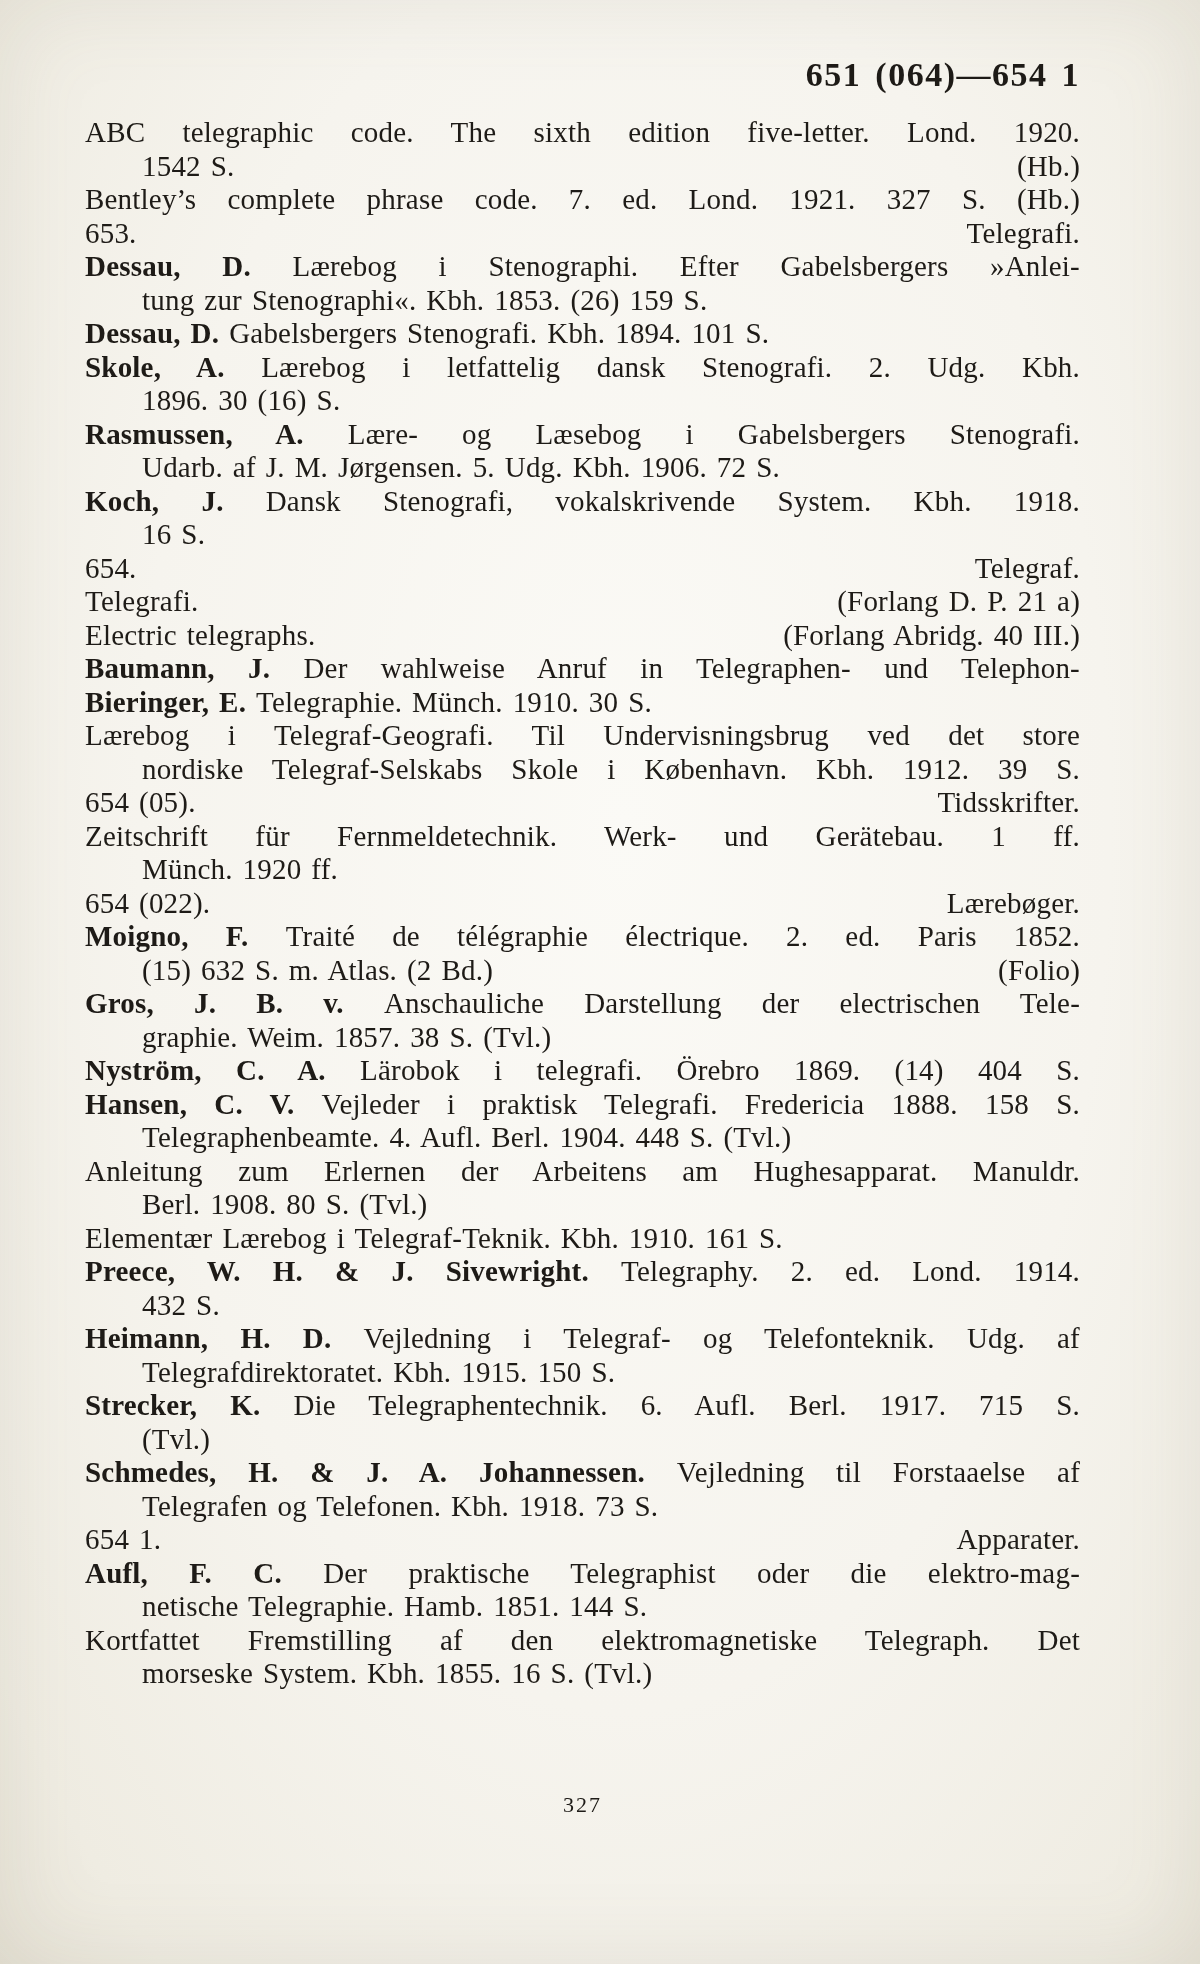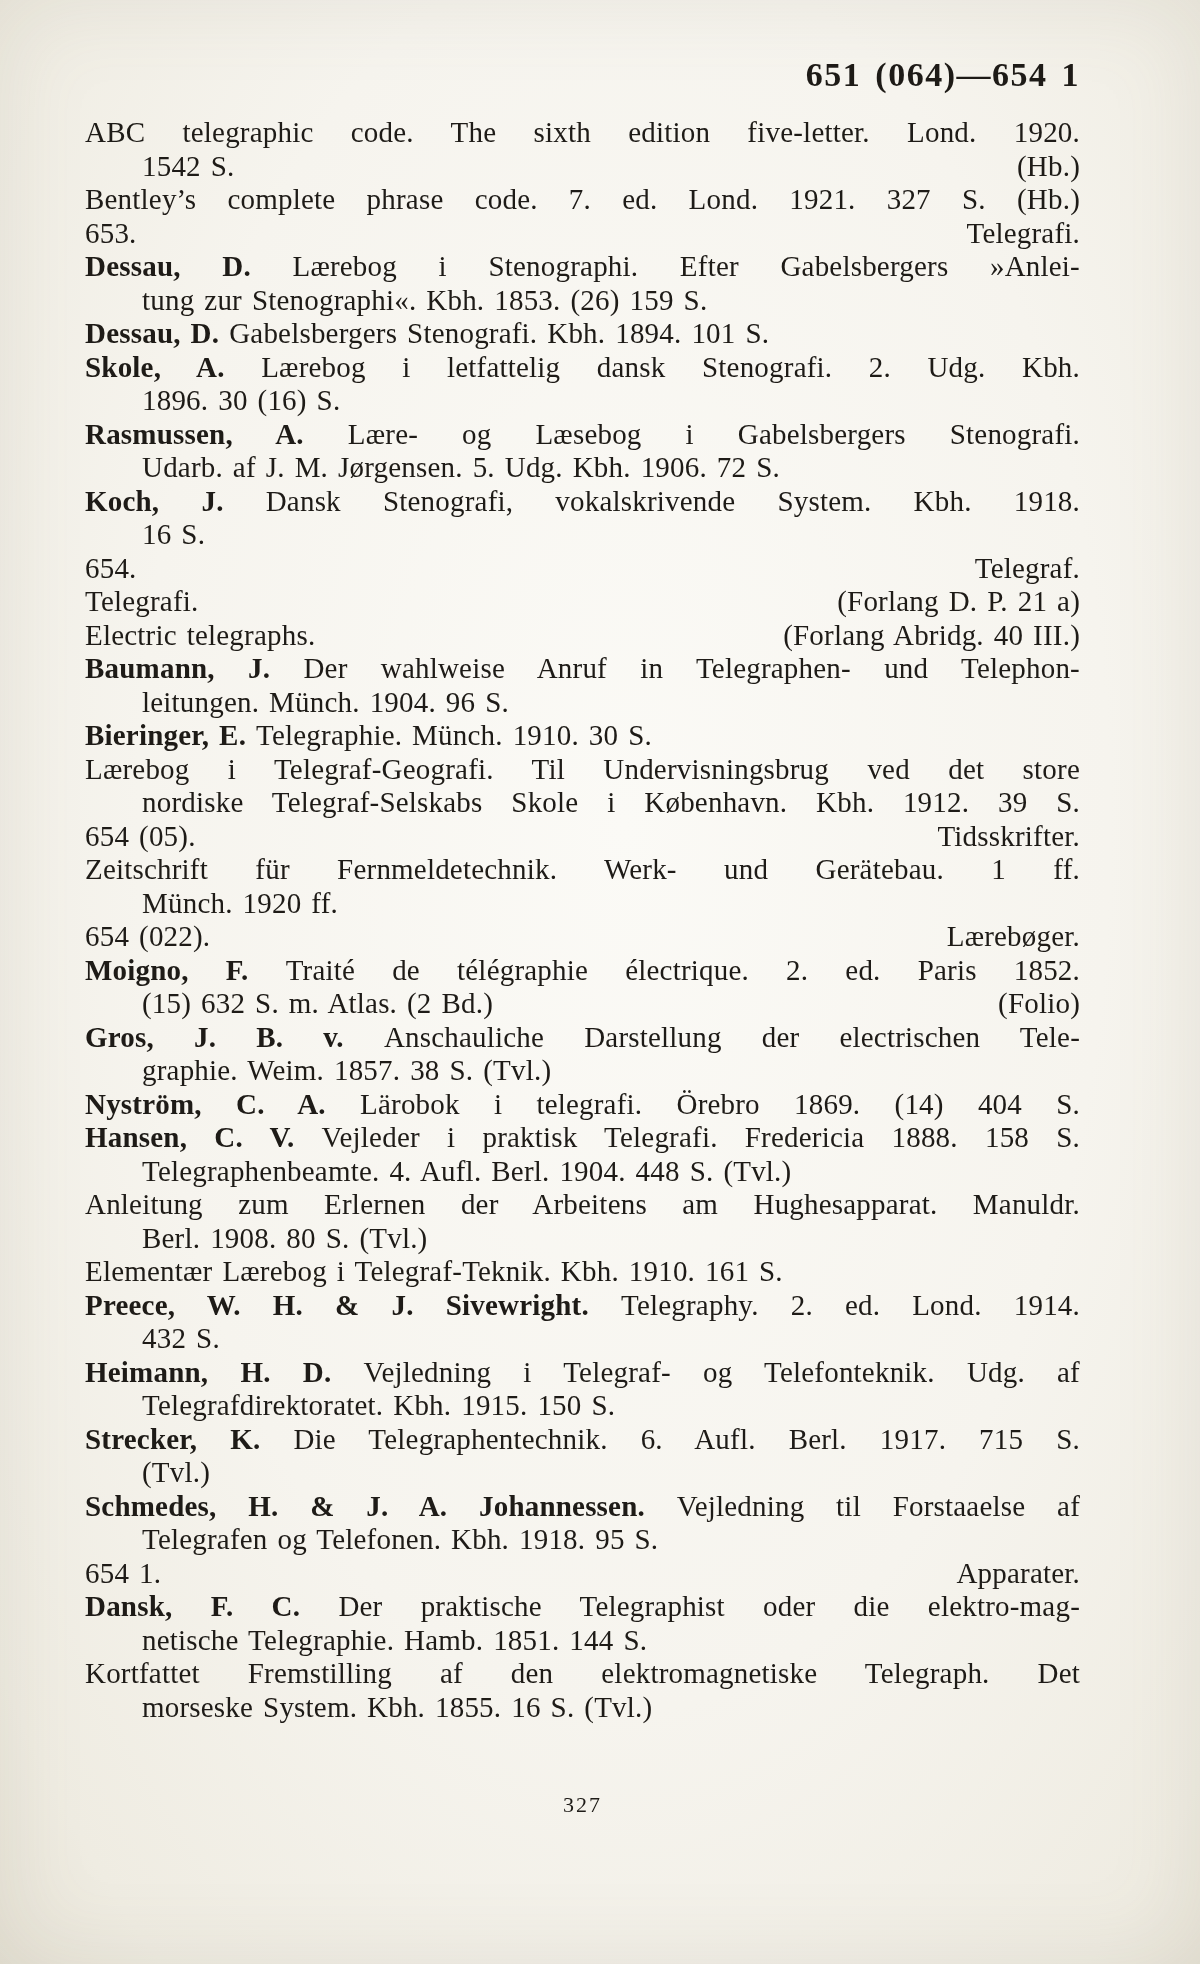--- a/index.html
+++ b/index.html
@@ -120,21 +120,20 @@
       </div>
       <div class="line leftright">
         <span class="main">Telegrafi.</span>
         <span class="r">(Forlang D. P. 21 a)</span>
       </div>
       <div class="line leftright">
         <span class="main">Electric telegraphs.</span>
         <span class="r">(Forlang Abridg. 40 III.)</span>
       </div>
       <div class="line justify"><span class="main"><span class="b">Baumann, J. </span>Der wahlweise Anruf in Telegraphen- und Telephon-</span></div>
-      <div class="line left indent"><span class="main">leitungen. Münch. 1904. 96 S.</span></div>
       <div class="line left"><span class="main"><span class="b">Bieringer, E. </span>Telegraphie. Münch. 1910. 30 S.</span></div>
       <div class="line justify"><span class="main">Lærebog i Telegraf-Geografi. Til Undervisningsbrug ved det store</span></div>
       <div class="line justify indent"><span class="main">nordiske Telegraf-Selskabs Skole i København. Kbh. 1912. 39 S.</span></div>
       <div class="line section">
         <span>654 (05).</span>
         <span>Tidsskrifter.</span>
       </div>
       <div class="line justify"><span class="main">Zeitschrift für Fernmeldetechnik. Werk- und Gerätebau. 1 ff.</span></div>
       <div class="line left indent"><span class="main">Münch. 1920 ff.</span></div>
       <div class="line section">
@@ -154,25 +153,25 @@
       <div class="line justify"><span class="main">Anleitung zum Erlernen der Arbeitens am Hughesapparat. Manuldr.</span></div>
       <div class="line left indent"><span class="main">Berl. 1908. 80 S. (Tvl.)</span></div>
       <div class="line left"><span class="main">Elementær Lærebog i Telegraf-Teknik. Kbh. 1910. 161 S.</span></div>
       <div class="line justify"><span class="main"><span class="b">Preece, W. H. &amp; J. Sivewright. </span>Telegraphy. 2. ed. Lond. 1914.</span></div>
       <div class="line left indent"><span class="main">432 S.</span></div>
       <div class="line justify"><span class="main"><span class="b">Heimann, H. D. </span>Vejledning i Telegraf- og Telefonteknik. Udg. af</span></div>
       <div class="line left indent"><span class="main">Telegrafdirektoratet. Kbh. 1915. 150 S.</span></div>
       <div class="line justify"><span class="main"><span class="b">Strecker, K. </span>Die Telegraphentechnik. 6. Aufl. Berl. 1917. 715 S.</span></div>
       <div class="line left indent"><span class="main">(Tvl.)</span></div>
       <div class="line justify"><span class="main"><span class="b">Schmedes, H. &amp; J. A. Johannessen. </span>Vejledning til Forstaaelse af</span></div>
-      <div class="line left indent"><span class="main">Telegrafen og Telefonen. Kbh. 1918. 95 S.</span></div>
+      <div class="line left indent"><span class="main">Telegrafen og Telefonen. Kbh. 1918. 73 S.</span></div>
       <div class="line section">
         <span>654 1.</span>
         <span>Apparater.</span>
       </div>
-      <div class="line justify"><span class="main"><span class="b">Dansk, F. C. </span>Der praktische Telegraphist oder die elektro-mag-</span></div>
+      <div class="line justify"><span class="main"><span class="b">Aufl, F. C. </span>Der praktische Telegraphist oder die elektro-mag-</span></div>
       <div class="line left indent"><span class="main">netische Telegraphie. Hamb. 1851. 144 S.</span></div>
       <div class="line justify"><span class="main">Kortfattet Fremstilling af den elektromagnetiske Telegraph. Det</span></div>
       <div class="line left indent"><span class="main">morseske System. Kbh. 1855. 16 S. (Tvl.)</span></div>
     </div>
 
   <div class="pagenum">327</div>
 </div>
 
 </body></html>

